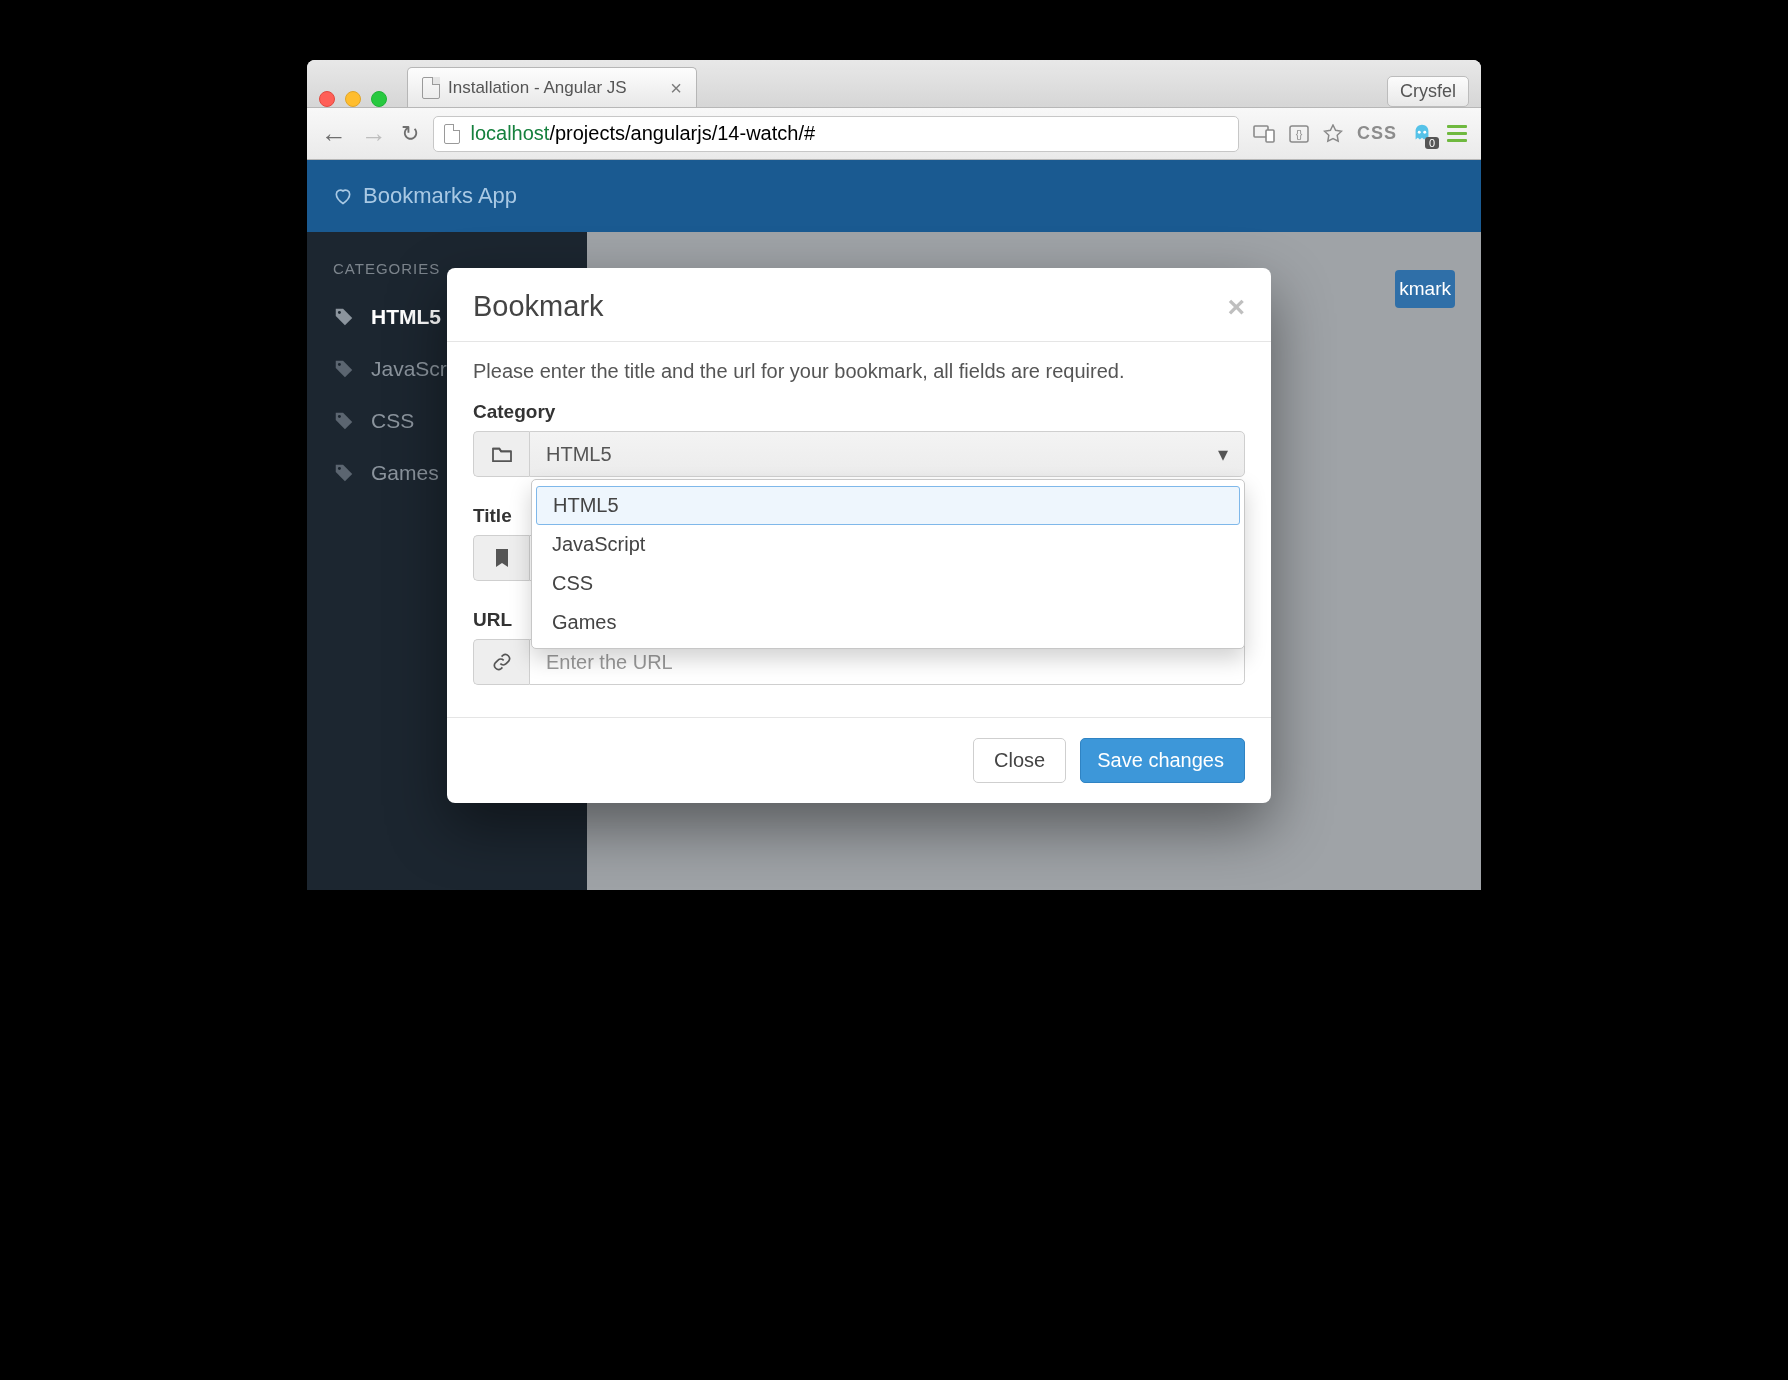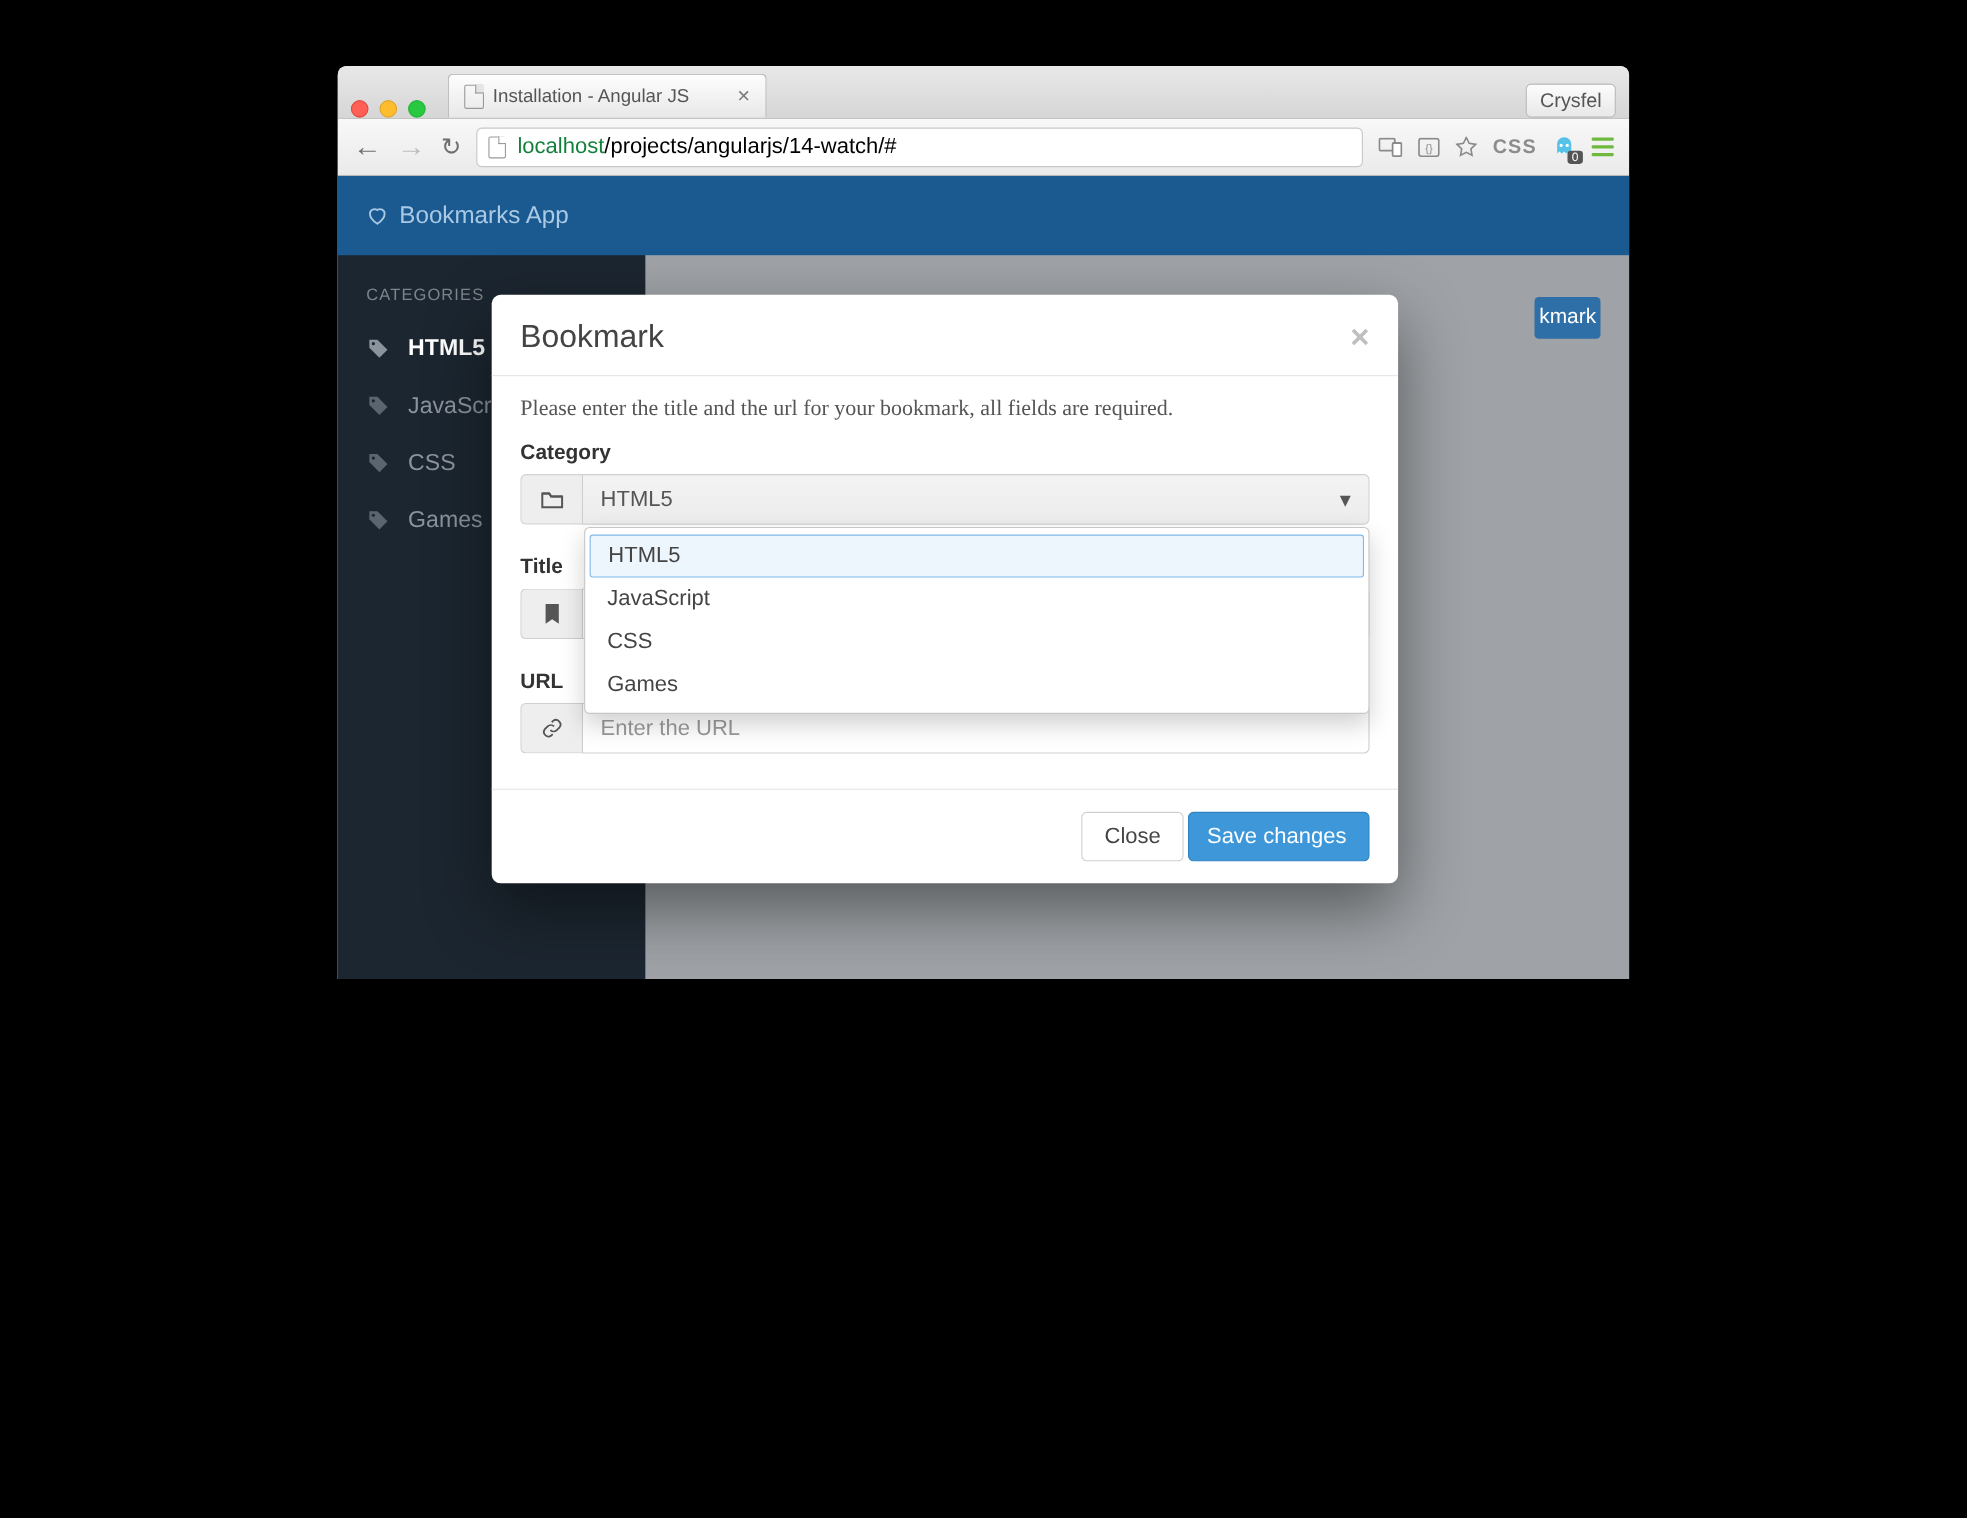--- a/index.html
+++ b/index.html
@@ -112,21 +112,21 @@
     background:#fff;border-radius:8px;box-shadow:0 24px 60px rgba(0,0,0,.45);
     z-index:5;
   }
   .modal-header{
     padding:22px 26px 18px;border-bottom:1px solid #e5e5e5;
     display:flex;align-items:center;
   }
   .modal-header h3{font-size:29px;font-weight:500;color:#444;}
   .modal-header .close{margin-left:auto;color:#bfbfbf;font-size:30px;line-height:1;font-weight:bold;}
   .modal-body{padding:18px 26px 26px;}
-  .modal-body p{color:#555;font-size:20px;margin-bottom:18px;font-family:Liberation Serif, serif;}
+  .modal-body p{color:#555;font-size:20px;margin-bottom:18px;}
   .field-label{font-weight:700;font-size:19px;color:#333;margin-bottom:8px;display:block;}
   .input-group{display:flex;margin-bottom:6px;}
   .addon{
     width:56px;background:#eeeeee;border:1px solid #cfcfcf;border-right:none;
     border-radius:5px 0 0 5px;display:flex;align-items:center;justify-content:center;color:#555;
   }
   .ctl{
     flex:1;border:1px solid #cfcfcf;border-radius:0 5px 5px 0;
     height:46px;background:linear-gradient(#f3f3f3,#ececec);
     display:flex;align-items:center;padding:0 16px;color:#555;font-size:20px;position:relative;
@@ -139,21 +139,21 @@
   .category-wrap .dd{
     position:absolute;left:58px;right:0;top:48px;
     background:#fff;border:1px solid #c7c7c7;border-radius:5px;
     box-shadow:0 10px 22px rgba(0,0,0,.18);padding:6px 0;z-index:10;
   }
   .dd .opt{padding:8px 20px;font-size:20px;color:#444;}
   .dd .opt.sel{background:#eef6fd;border:1px solid #7fb8ea;border-radius:3px;margin:0 4px;padding:7px 16px;}
   .title-wrap{position:relative;margin-bottom:18px;}
   .url-wrap{position:relative;margin-bottom:0;}
   .modal-footer{
-    border-top:1px solid #e5e5e5;padding:20px 26px;display:flex;justify-content:flex-end;gap:4px;
+    border-top:1px solid #e5e5e5;padding:20px 26px;display:flex;justify-content:flex-end;gap:14px;
   }
   .btn{border-radius:5px;padding:10px 20px;font-size:20px;border:1px solid #cfcfcf;background:#fff;color:#444;}
   .btn.primary{background:#3d97d9;border-color:#2f83c3;color:#fff;padding-left:16px;}
 
   svg{display:block;}
 </style>
 </head>
 <body>
 
 <div class="outer">

